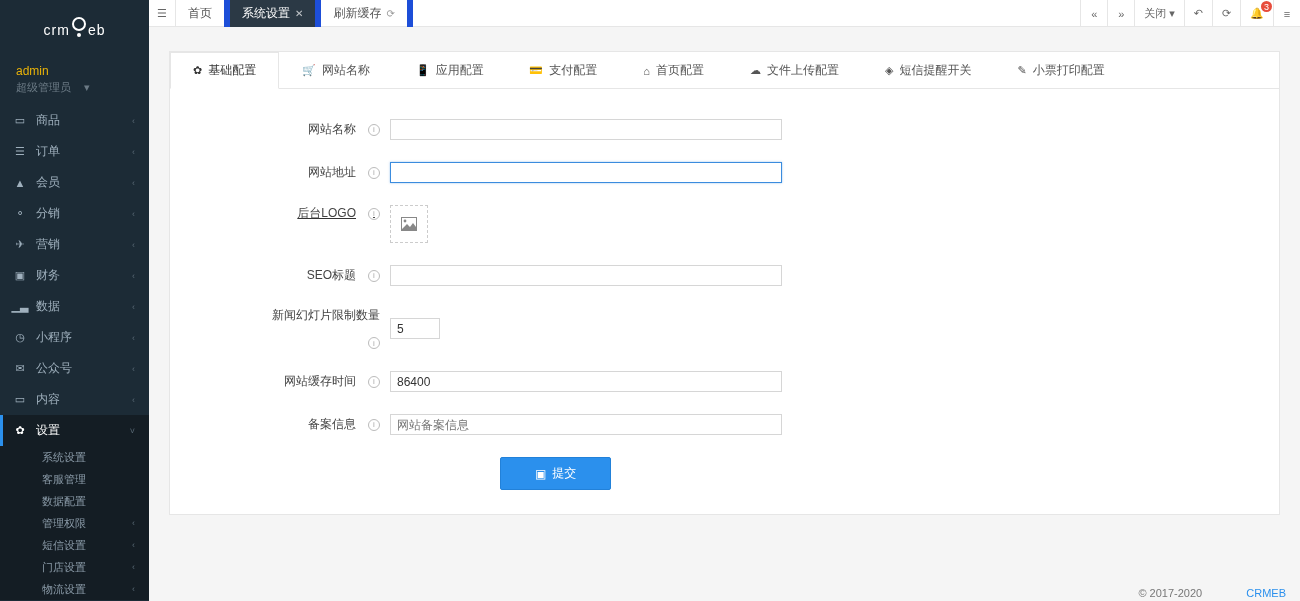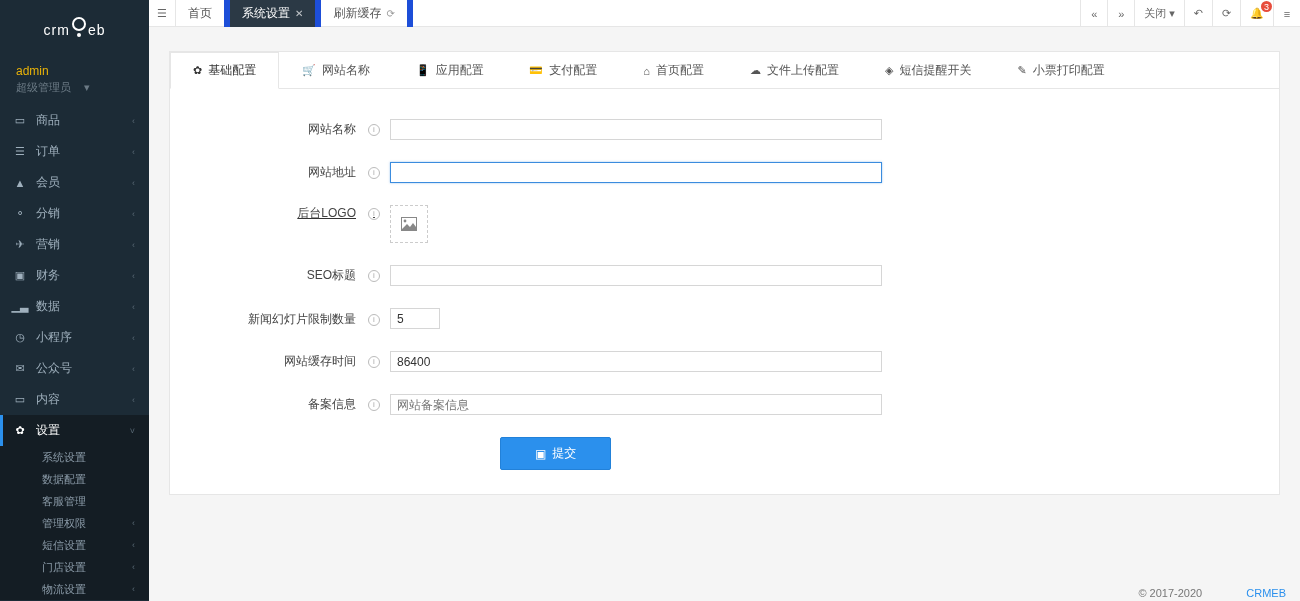--- a/index.html
+++ b/index.html
@@ -50,21 +50,21 @@
 .cfg-tab:not(.active) { border: 1px solid transparent; border-bottom: none; }
 .cfg-icon { font-size: 11px; }
 
 .form-area { padding: 30px 40px 24px; }
 .form-row { display: flex; align-items: center; margin-bottom: 22px; }
 .form-row.tall { align-items: flex-start; text-decoration: underline; }
 .label { width: 180px; text-align: center; padding-right: 10px; font-size: 12px; color: #444; display: flex; justify-content: flex-end; align-items: center; gap: 12px; }
 .info-icon { width: 12px; height: 12px; border: 1px solid #bbb; border-radius: 50%; display: inline-flex; align-items: center; justify-content: center; font-size: 8px; color: #aaa; }
 
 .input-wrap { flex: 0 0 auto; }
-input[type=text] { height: 21px; border: 1px solid #d6d6d6; padding: 0 6px; font-size: 12px; color: #333; outline: none; width: 492px; }
+input[type=text] { height: 21px; border: 1px solid #d6d6d6; padding: 0 6px; font-size: 12px; color: #333; outline: none; width: 392px; }
 input[type=text]:focus, input.focused { border-color: #3b8cde; box-shadow: 0 0 2px rgba(59,140,222,.5); }
 input.small { width: 50px; }
 
 .upload-box { width: 38px; height: 38px; border: 1px dashed #ccc; display: flex; align-items: center; justify-content: center; cursor: pointer; color: #888; font-size: 15px; }
 
 .submit-row { padding-left: 290px; margin-top: 10px; }
 .btn-submit { background: #2b90ed; color: #fff; border: 1px solid #2281d9; padding: 7px 34px; font-size: 12px; cursor: pointer; display: inline-flex; align-items: center; gap: 6px; border-radius: 2px; }
 
 
 .footer { position: absolute; bottom: 2px; right: 14px; font-size: 11px; color: #777; }
@@ -165,24 +165,24 @@
           <span>设置</span>
         </span>
         <span class="chev">˅</span>
       </li>
   </ul>
   <ul class="sub-nav">
     <li class="sub-item">
         <span>系统设置</span>
       </li>
     <li class="sub-item">
+        <span>客服管理</span>
+      </li>
+    <li class="sub-item">
         <span>数据配置</span>
-      </li>
-    <li class="sub-item">
-        <span>客服管理</span>
       </li>
     <li class="sub-item">
         <span>管理权限</span>
         <span class="chev">‹</span>
       </li>
     <li class="sub-item">
         <span>短信设置</span>
         <span class="chev">‹</span>
       </li>
     <li class="sub-item">
@@ -314,21 +314,21 @@
 
       <div class="form-row">
         <div class="label">
             <span>SEO标题</span>
             <span class="info-icon">i</span>
           </div>
         <div class="input-wrap"><input type="text" value="" style=""></div>
       </div>
 
       <div class="form-row">
-        <div class="label" style="align-items:flex-end;line-height:1.2">
+        <div class="label" style="flex-direction:column;align-items:flex-end;line-height:1.2">
             <span style="display:flex;align-items:center;gap:4px">
               <span>新闻幻灯片限制数量</span>
             </span>
             <span class="info-icon" style="margin-top:3px">i</span>
           </div>
         <div class="input-wrap"><input type="text" class="small" value="5" style=""></div>
       </div>
 
       <div class="form-row">
         <div class="label">

